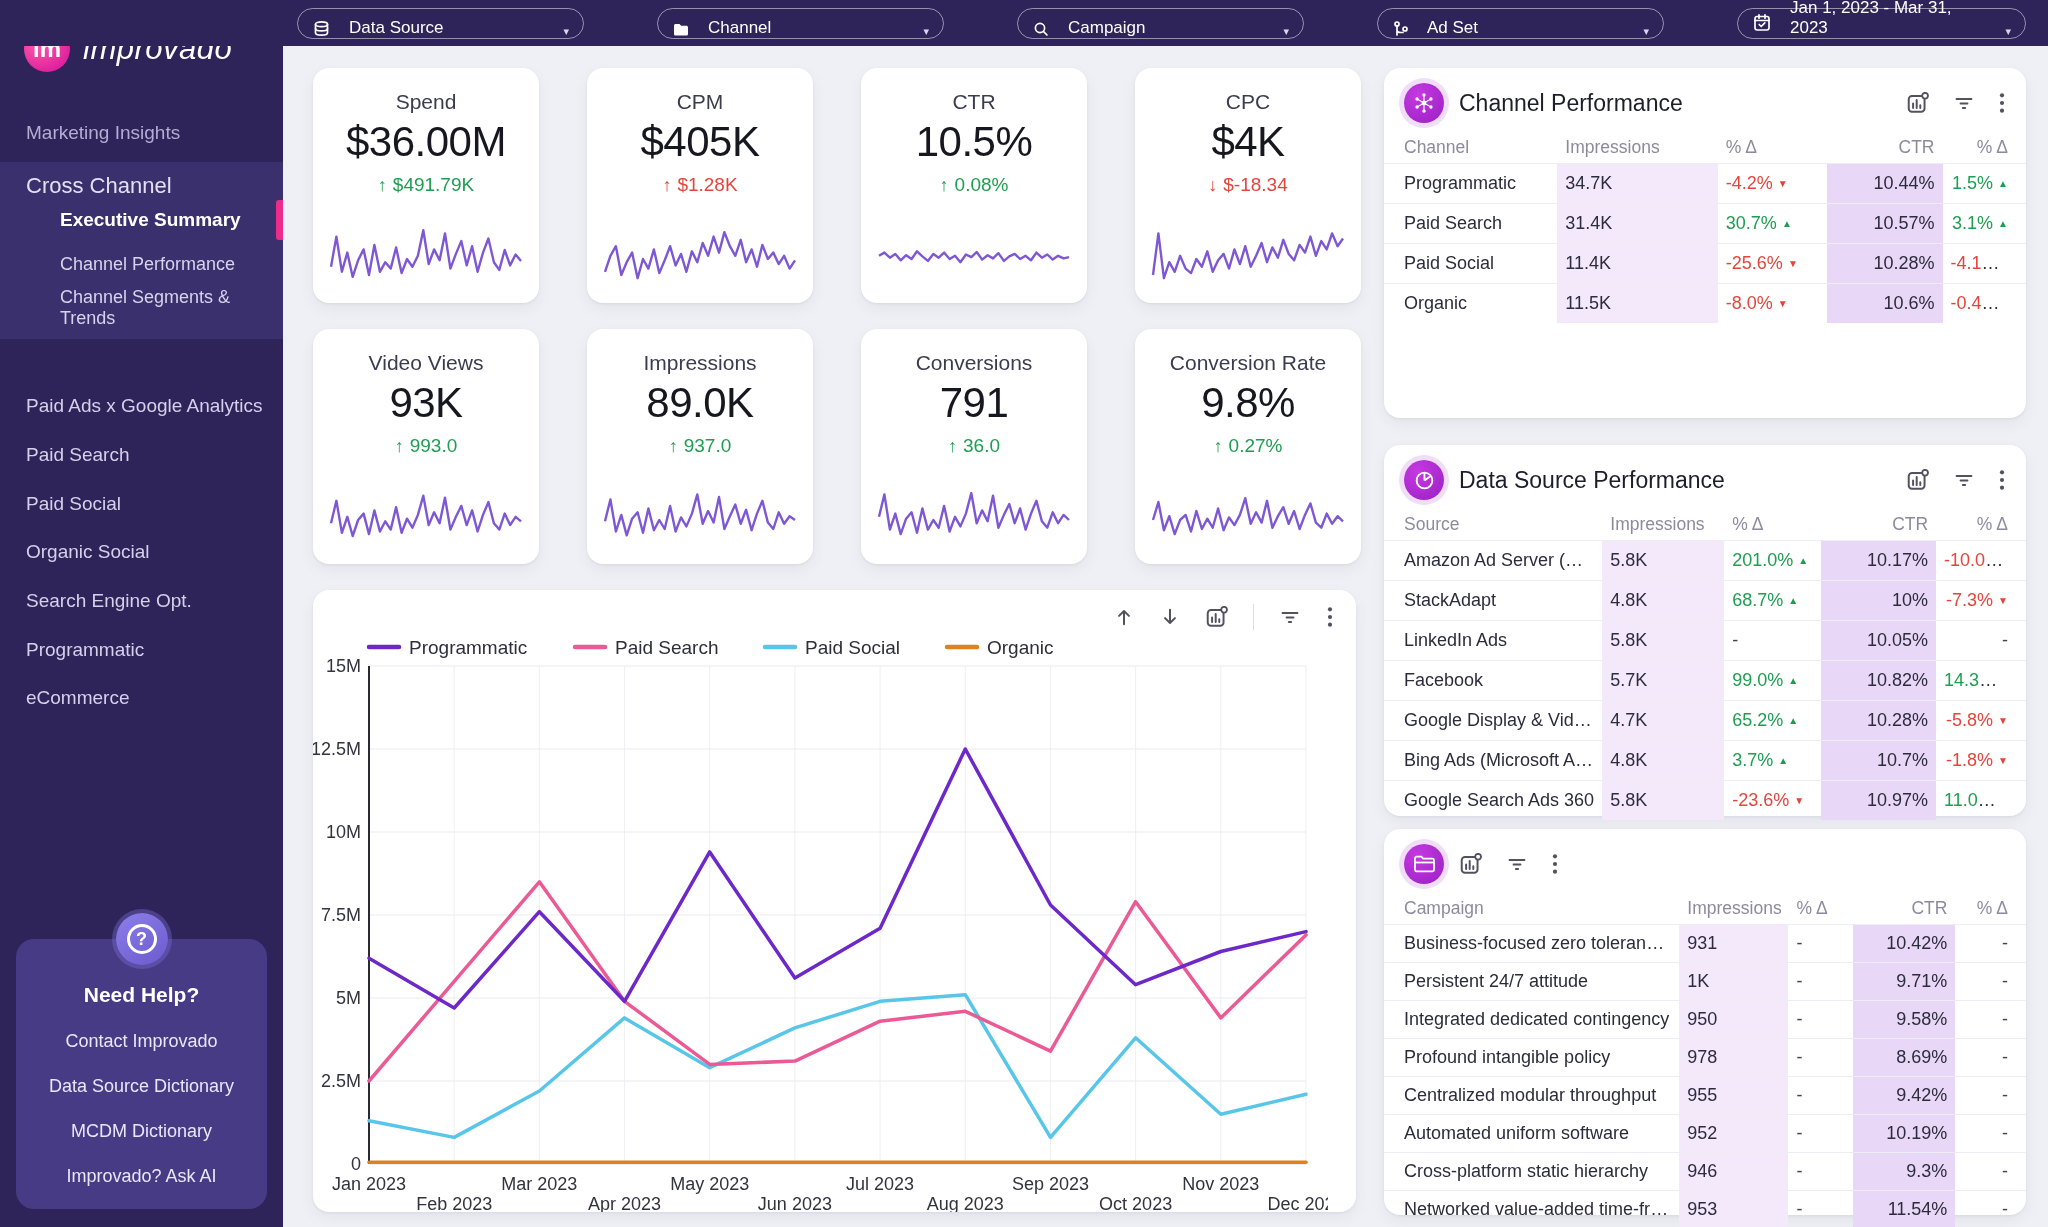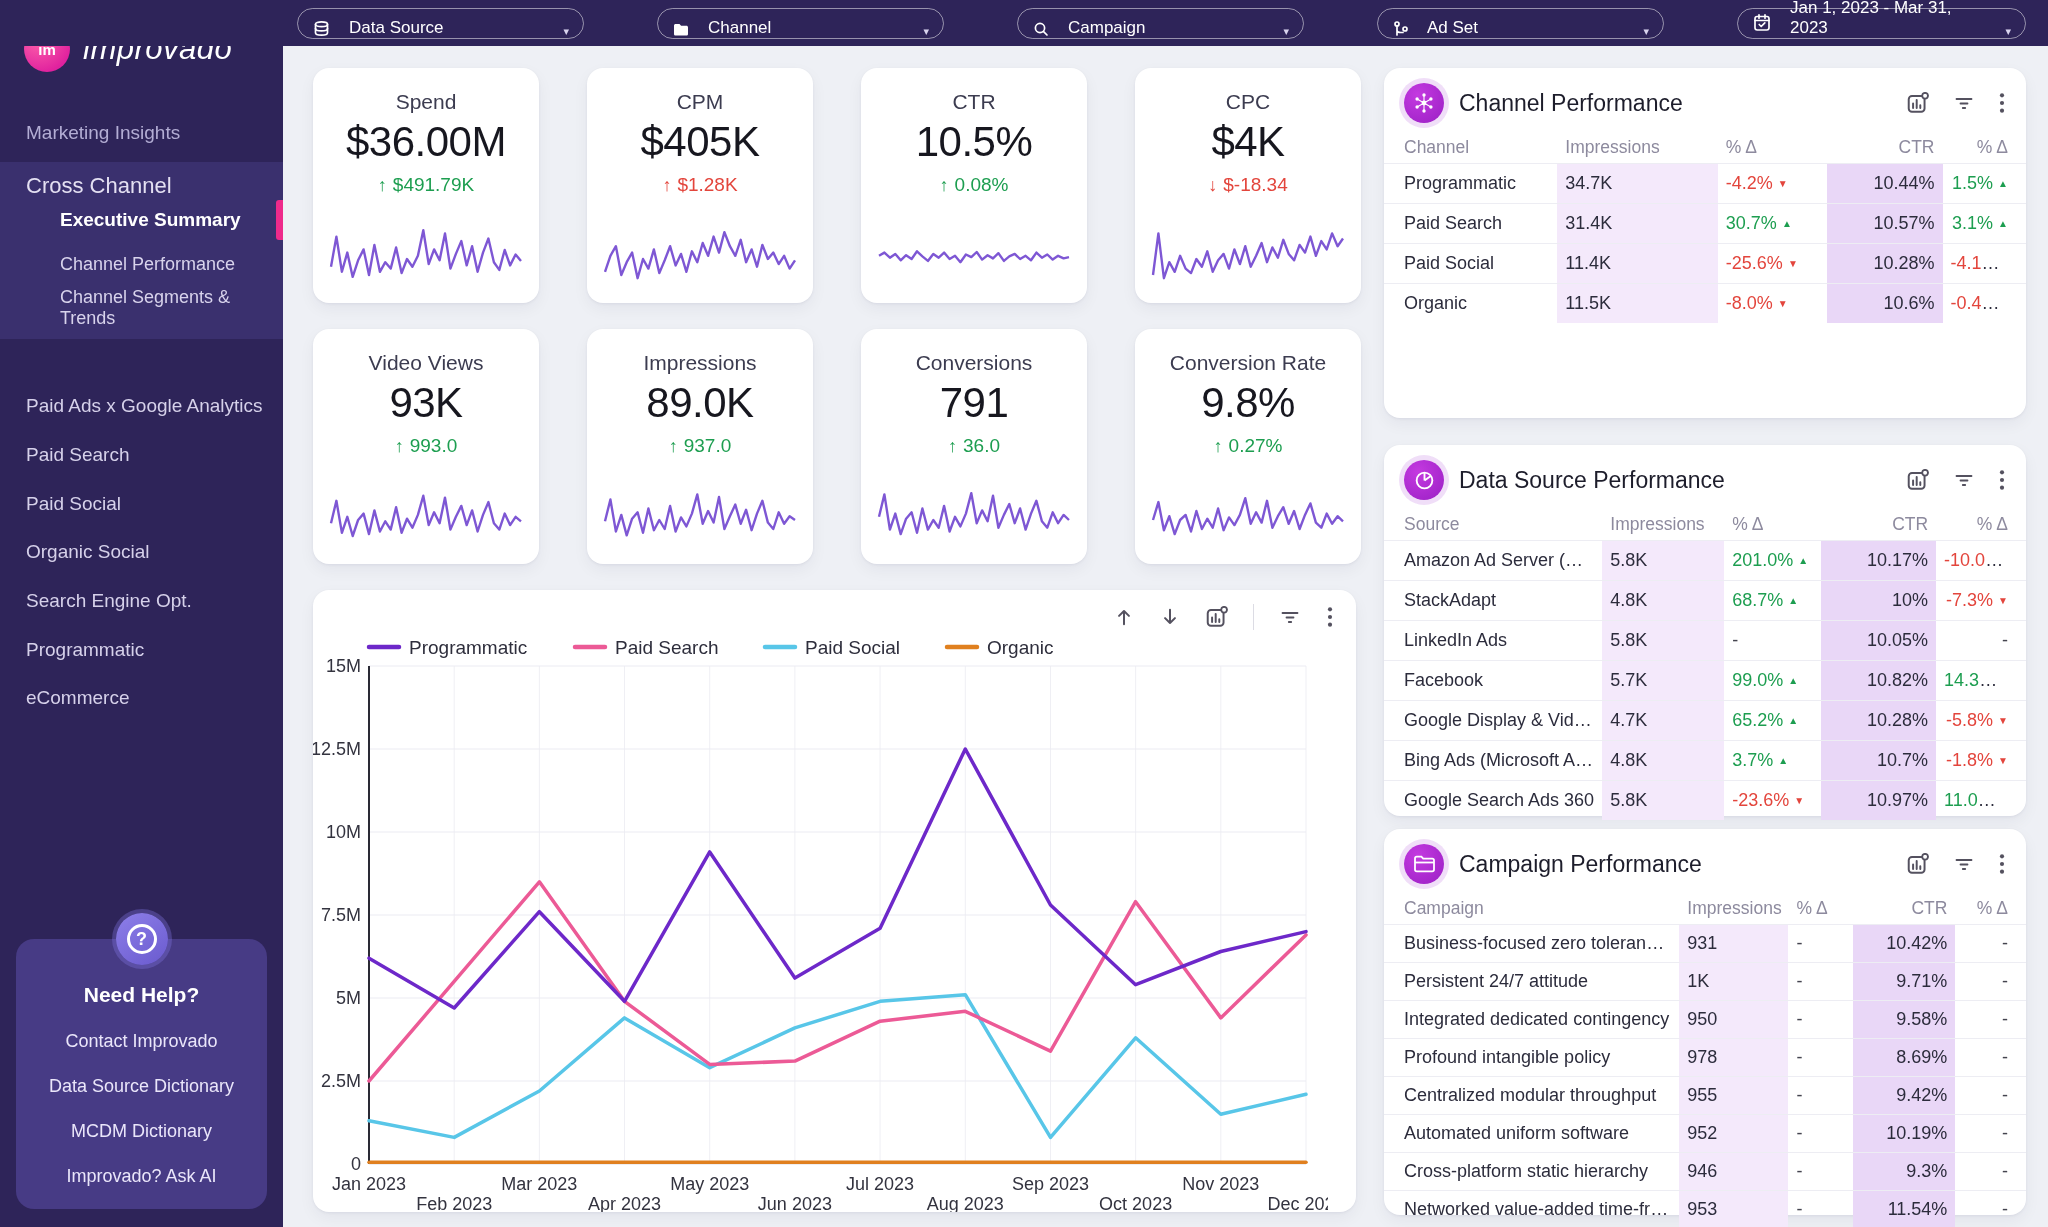--- a/index.html
+++ b/index.html
@@ -15,21 +15,21 @@
   .pill.date { width:289px; }
   .pill .chev { margin-left:auto; font-size:11px; color:#d9d4ee; }
   .pill svg { flex:none; }
 
   
   .sidebar { position:absolute; left:0; top:0; width:283px; height:1227px; background:#2e2459;
     color:#cfc9e8; z-index:2; }
   .logo-row { display:flex; align-items:center; gap:13px; padding:26px 0 0 24px; }
   .logo-badge { width:46px; height:46px; border-radius:50%;
     background:radial-gradient(circle at 32% 28%, #ff63ab, #e0219e 75%);
-    display:flex; align-items:center; justify-content:center; color:#fff; font-weight:700; font-size:15px; }
+    display:flex; align-items:center; justify-content:center; color:#fff; font-weight:700; font-size:24px; }
   .wordmark { color:#fff; font-size:31px; font-weight:500; letter-spacing:.5px;font-style:italic; }
   .section-label { margin-top:50px; padding-left:26px; font-size:19px; color:#b3add4; }
   .nav-group { margin-top:18px; background:#3a306e; padding:12px 0 9px; }
   .group-title { padding-left:26px; font-size:22px; color:#e4e0f2; height:24px; line-height:24px; cursor:pointer; }
   .group-item { position:relative; height:44px; display:flex; align-items:center; padding-left:44px;
     font-size:18px; color:#d8d3ec; cursor:pointer;margin-left:16px; }
   .group-item.active { color:#fff; font-weight:700; font-size:19px; }
   .group-item.active .active-bar { position:absolute; right:0; top:2px; bottom:2px; width:7px;
     background:#ee2a8b; border-radius:3px 0 0 3px; }
   .nav-list { margin-top:43px; }
@@ -576,21 +576,20 @@
           </table>
         </div>
         <div class="card panel panel-2">
           <div class="panel-header">
             <div class="panel-icon">
               <svg width="24" height="22" viewBox="0 0 24 22">
                 <path d="M3 5.5c0-1 .8-1.8 1.8-1.8h4.6l1.8 2h9c1 0 1.8.8 1.8 1.8v9c0 1-.8 1.8-1.8 1.8H4.8c-1 0-1.8-.8-1.8-1.8z" fill="none" stroke="#fff" stroke-width="1.8"></path>
                 <path d="M3 9.5h19" stroke="#fff" stroke-width="1.8"></path>
               </svg>
             </div>
-            <div class="panel-title">Campaign Performance</div>
             <div class="panel-actions">
               <span class="icon-btn">
                 <svg width="24" height="24" viewBox="0 0 22 22">
                   <rect x="2.5" y="4.5" width="14.5" height="14.5" rx="3" fill="none" stroke="#54515f" stroke-width="1.8" stroke-linecap="round" stroke-linejoin="round"></rect>
                   <path d="M6.5 15.5v-4M9.8 15.5V8.3M13.1 15.5v-2.4" fill="none" stroke="#54515f" stroke-width="1.8" stroke-linecap="round" stroke-linejoin="round"></path>
                   <circle cx="17.5" cy="4.3" r="2.6" fill="#fff" stroke="#54515f" stroke-width="1.6"></circle>
                   <path d="M17.5 2.2v-1M17.5 7.4v-1M15.4 4.3h-1M20.6 4.3h-1" stroke="#54515f" stroke-width="1.4"></path>
                 </svg>
               </span>
               <span class="icon-btn">

